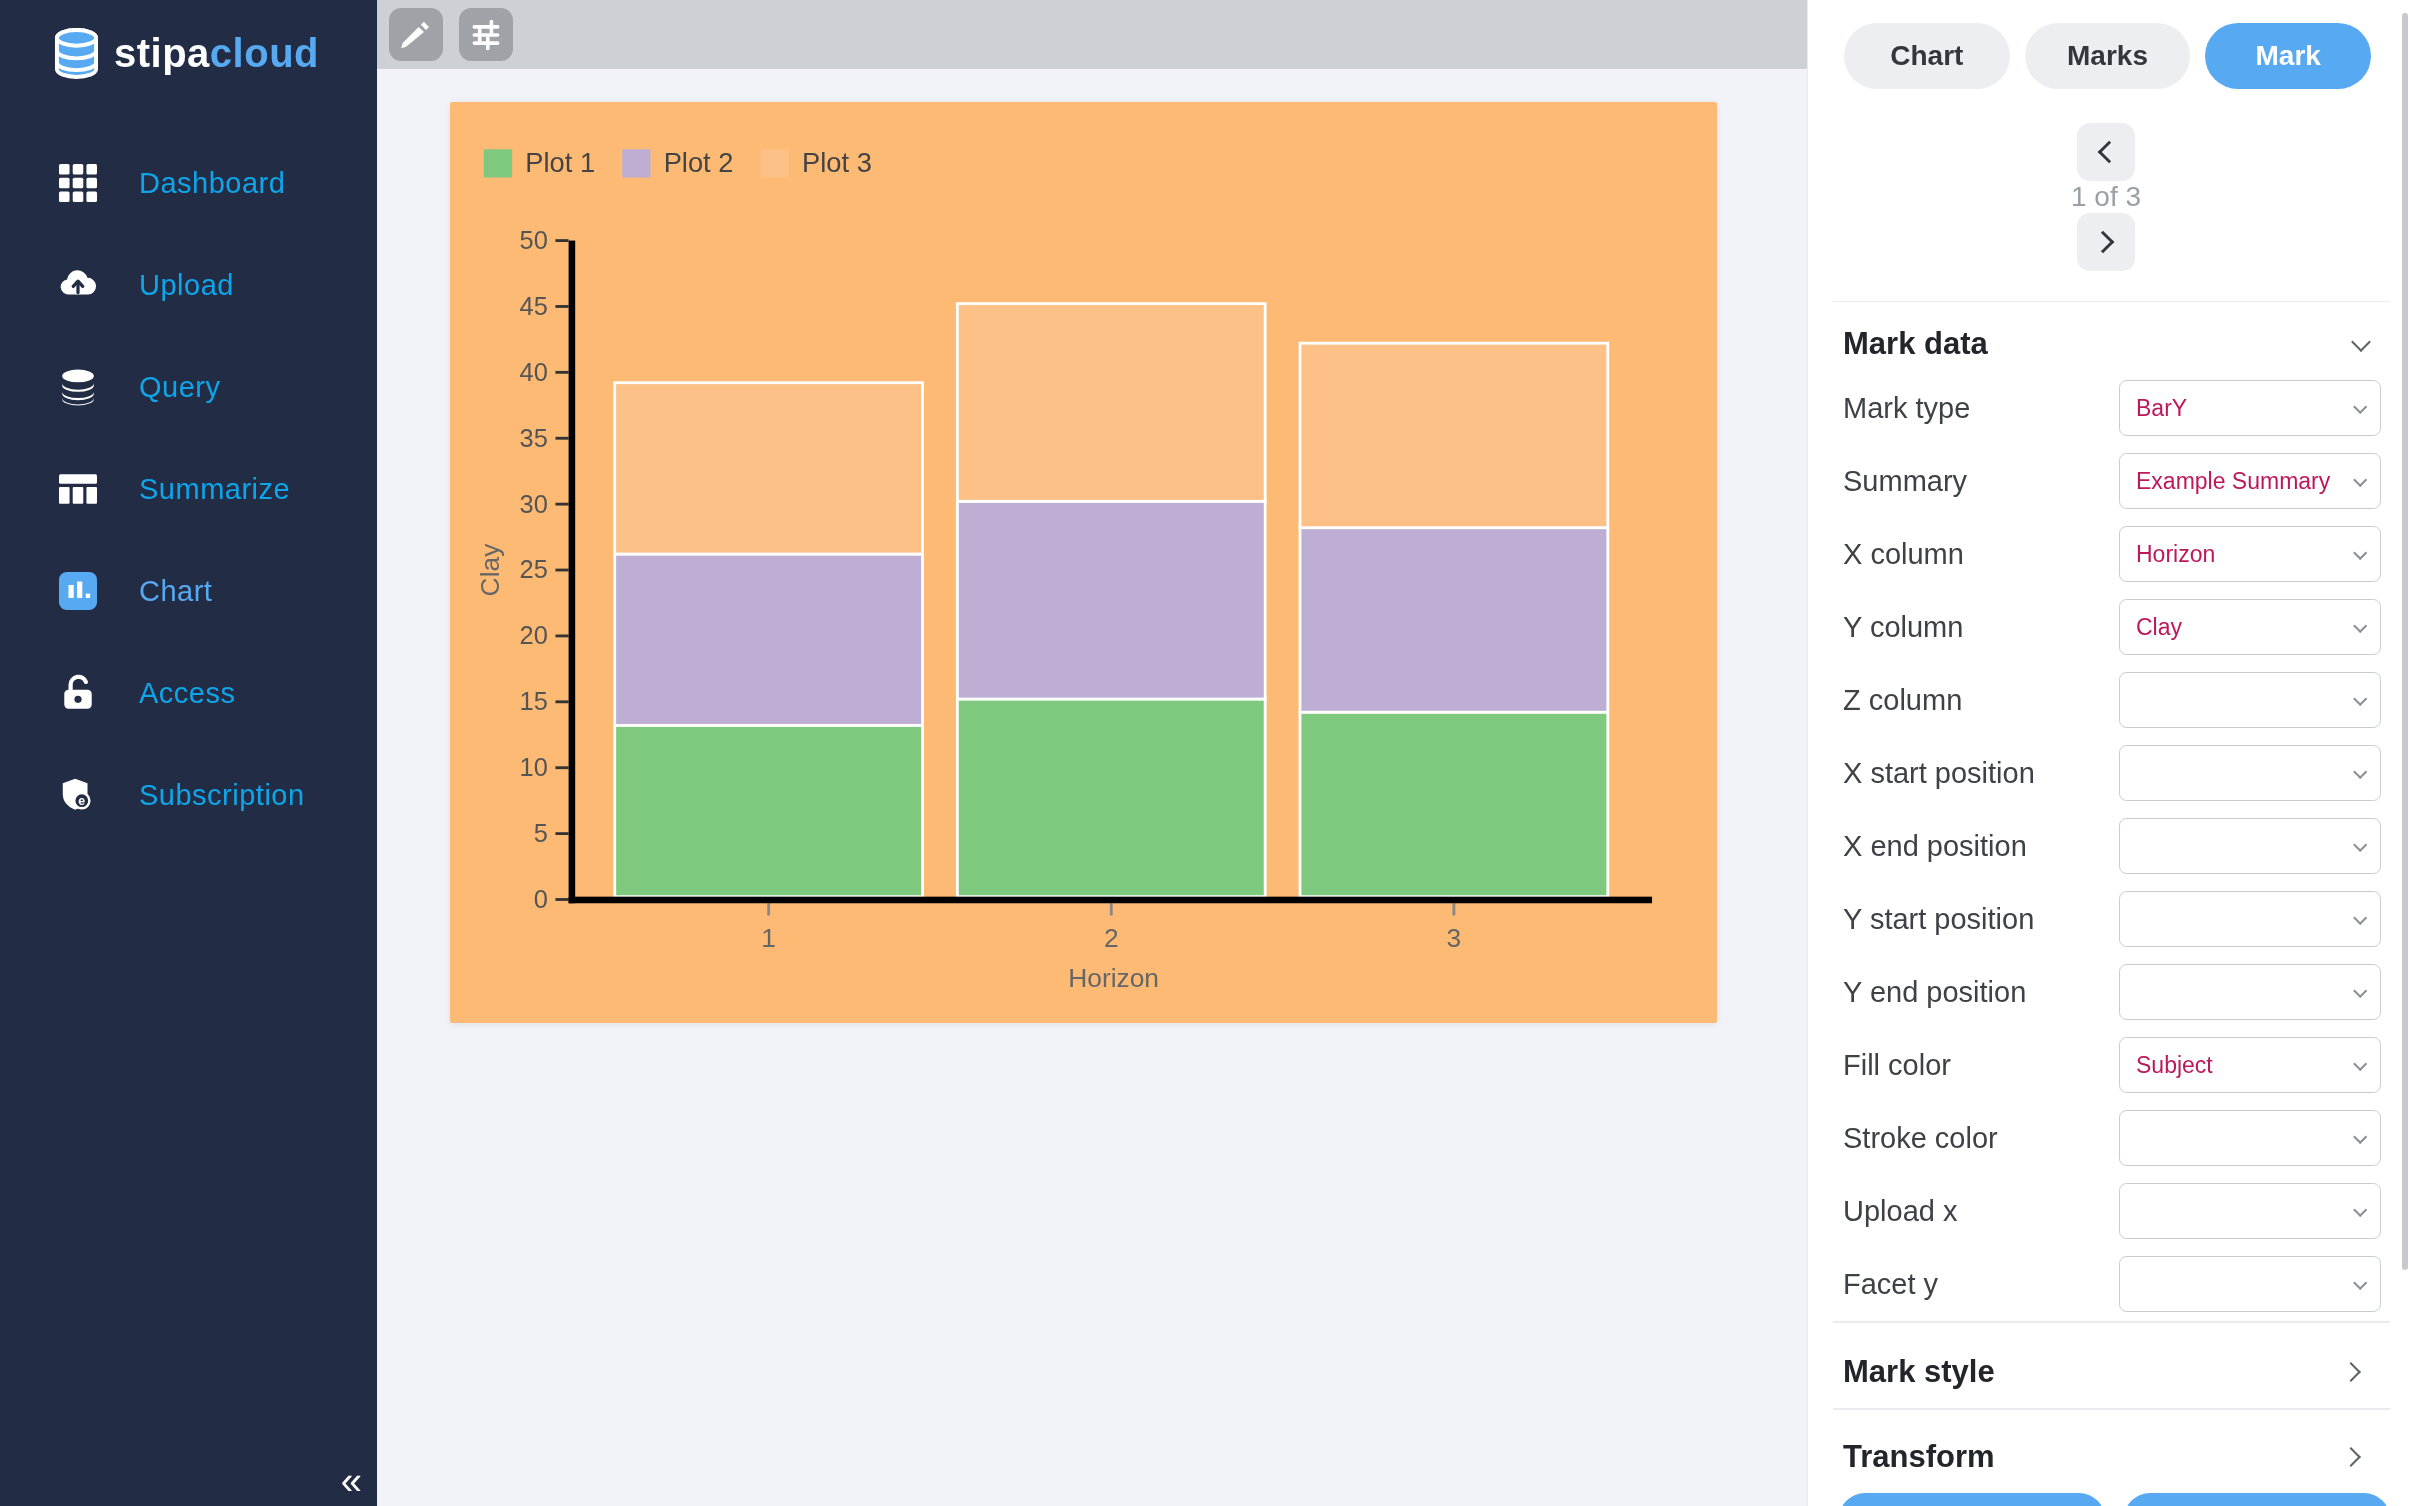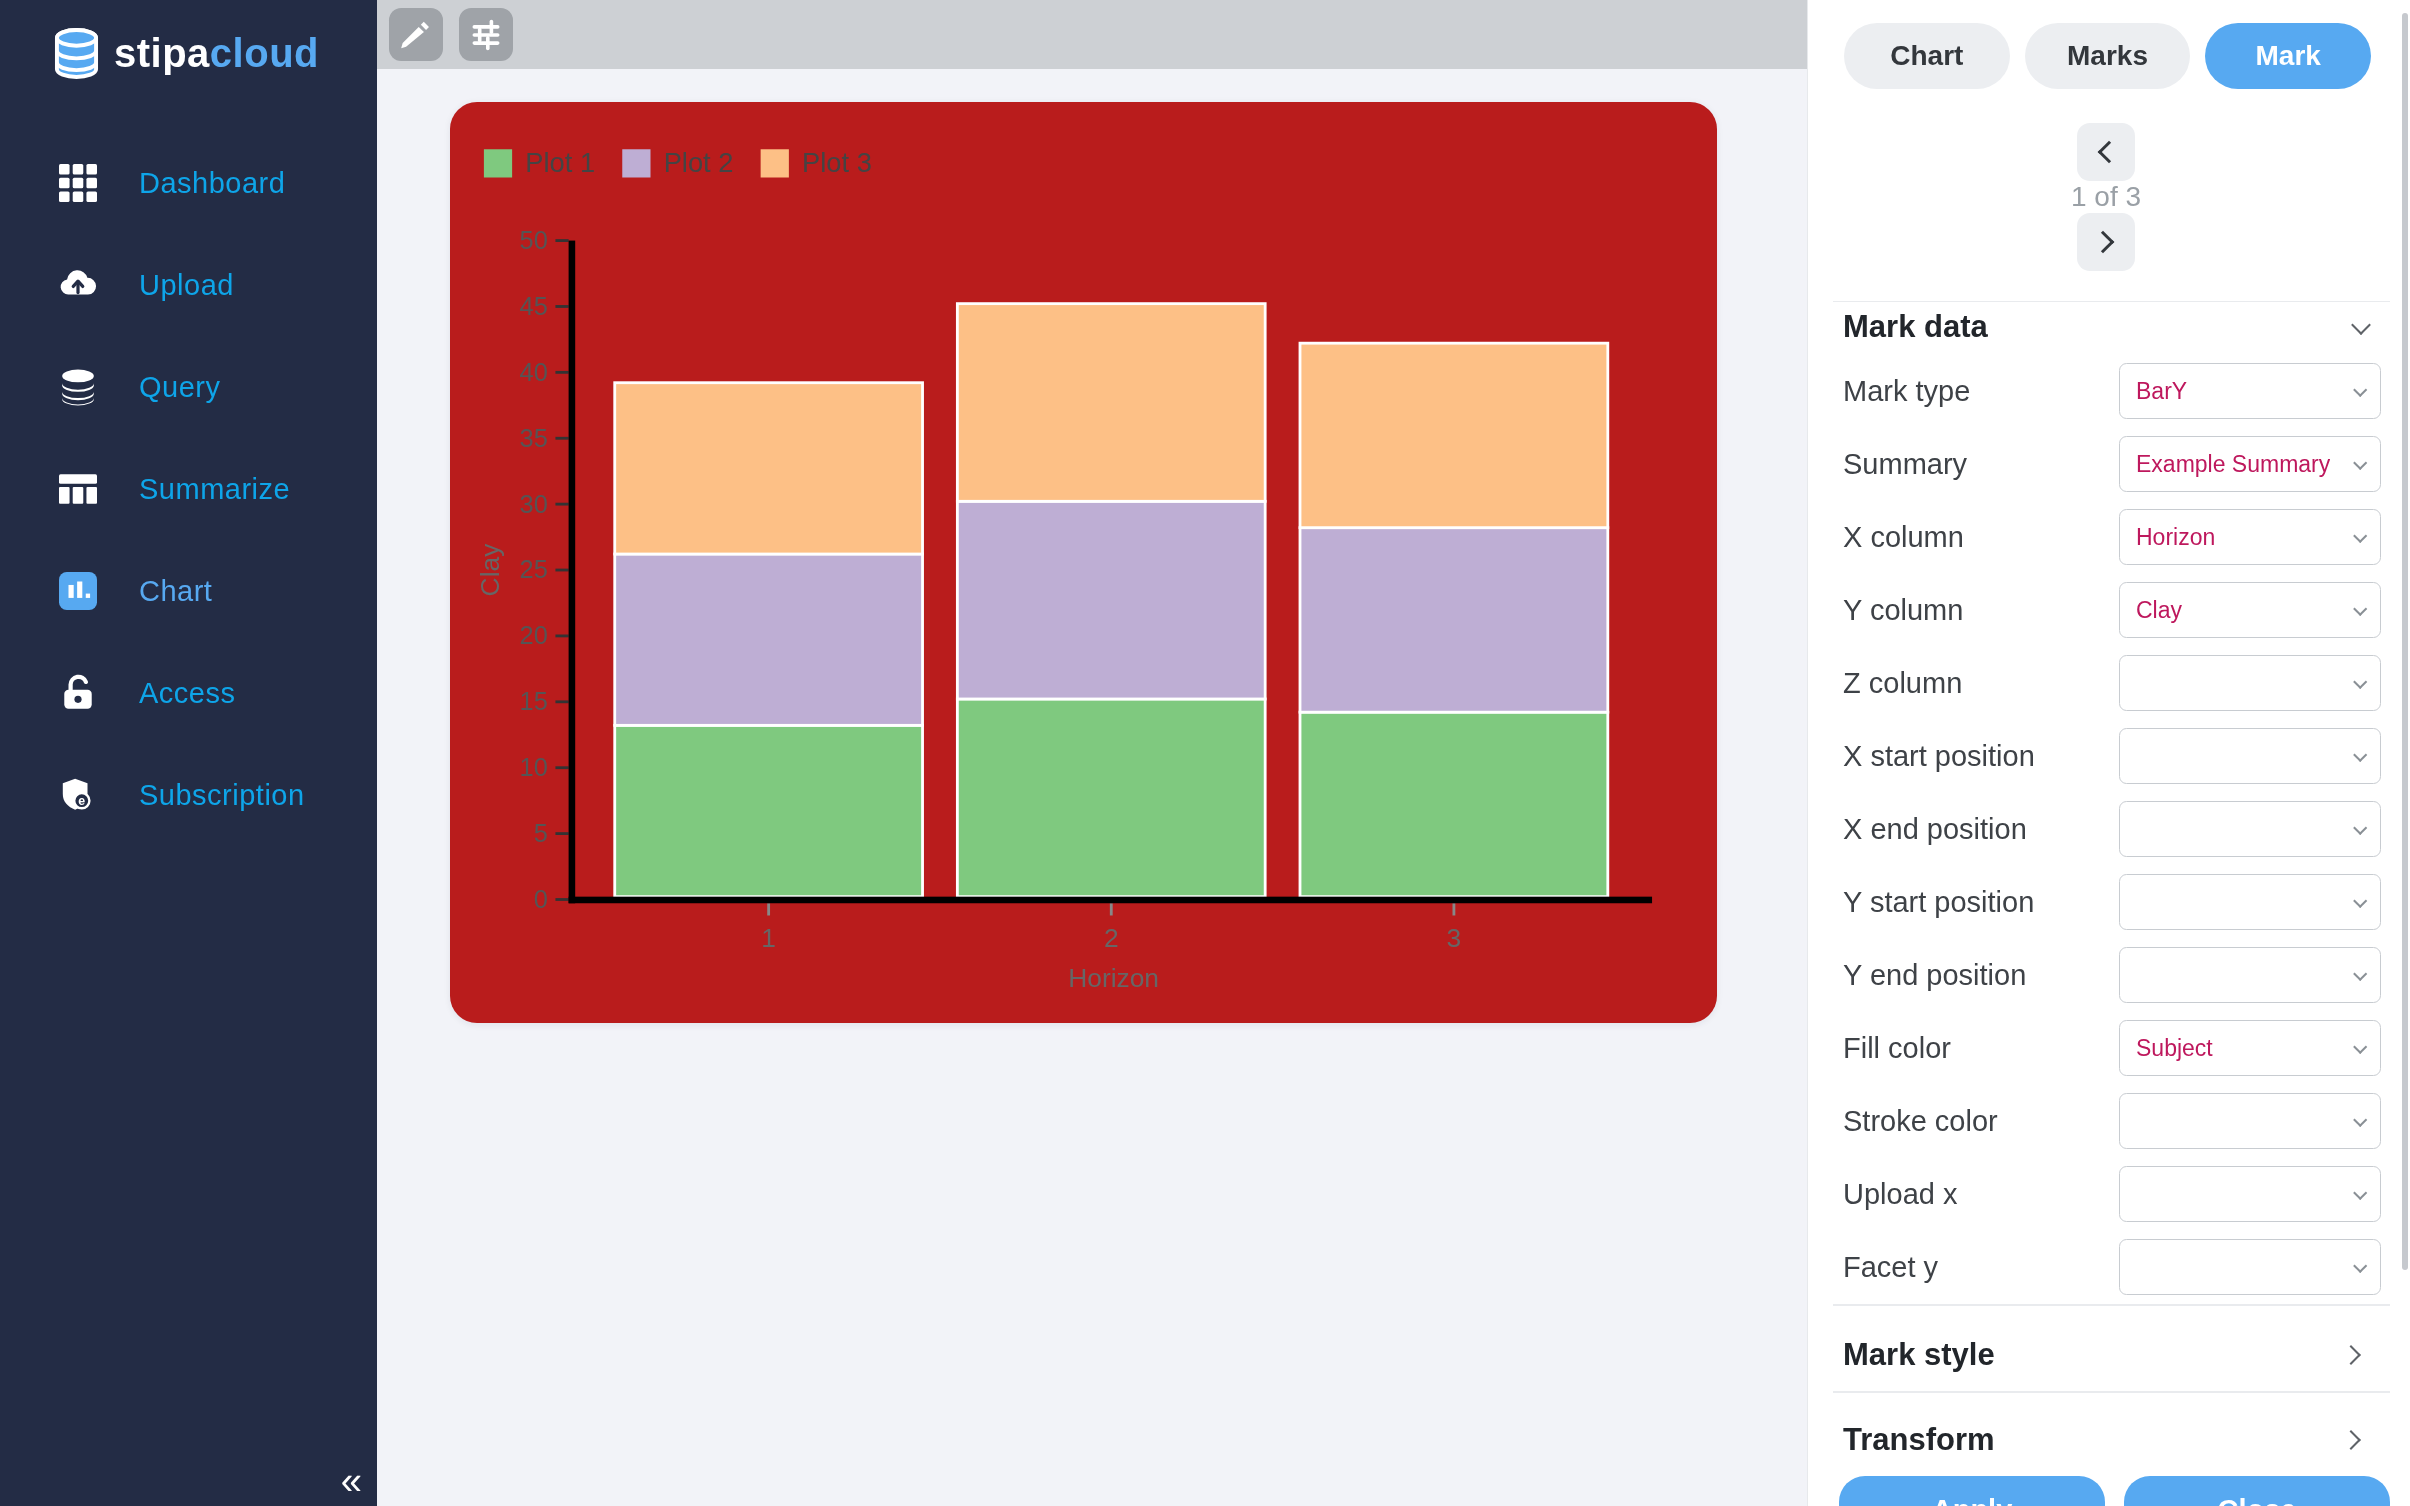--- a/index.html
+++ b/index.html
@@ -20,40 +20,40 @@
   .nav-icon svg { width:38px; height:38px; }
   .nav-label { margin-left:40px; font-size:29px; color:#0ea5e9; font-weight:500; letter-spacing:0.5px; }
   .nav-item.active .nav-label { color:#57a9f1; }
   .collapse { position:absolute; right:15px; bottom:7.5px; color:#ffffff; font-size:38px; cursor:pointer; line-height:1; }
 
   
   .main { flex:1; position:relative; background:#f2f3f8; }
   .toolbar { position:absolute; top:0; left:0; right:0; height:69px; background:#cdd0d4; display:flex; align-items:center; padding-left:12.2px; gap:16px; }
   .tool-btn { width:54px; height:53px; border-radius:12.2px; background:#9fa3a8; border:none; display:flex; align-items:center; justify-content:center; cursor:pointer; }
   .tool-btn svg { width:36px; height:36px; }
-  .chart-card { position:absolute; left:73px; top:102px; width:1267px; height:921px; background:#b91c1c; border-radius:27px; box-shadow:0 1.9px 7.5px rgba(20,30,60,.07); }
+  .chart-card { position:absolute; left:73px; top:102px; width:1267px; height:921px; background:#fdba74; border-radius:2px; box-shadow:0 1.9px 7.5px rgba(20,30,60,.07); }
   .chart-card svg { width:1267px; height:921px; display:block; }
   svg text { font-family:"Liberation Sans","DejaVu Sans",sans-serif; }
 
   
   .panel { width:604px; height:1507px; background:#ffffff; border-left:0.9px solid #e7e9ec; position:relative; flex:none; padding-top:22.6px; }
   .tabs { display:flex; gap:15px; margin:0 40px 0 36px; }
   .tab { flex:1; height:66px; border-radius:33px; background:#eceef1; border:none; font-size:28px; font-weight:bold; color:#33373c; cursor:pointer; font-family:inherit; }
   .tab.active { background:#57a9f1; color:#ffffff; }
   .pager { display:flex; align-items:center; margin:34px 38px 0 31px;flex-direction:column; }
   .pg-btn { width:58px; height:58px; border-radius:13px; background:#eceef1; border:none; display:flex; align-items:center; justify-content:center; cursor:pointer; }
   .pg-text { flex:1; text-align:center; font-size:28px; color:#9aa0a6; }
   .chev { display:inline-block; border-right:3.8px solid #33373c; border-bottom:3.8px solid #33373c; width:16px; height:16px; }
   .chev.left  { transform:rotate(135deg); margin-left:5.6px; }
   .chev.right { transform:rotate(-45deg); margin-right:5.6px; }
   .chev.thin  { border-width:2.8px; border-color:#5f6368; width:14px; height:14px; }
   .chev.down  { transform:rotate(45deg); margin-top:-5.6px; }
   .divider { height:1.9px; background:#e9ebee; margin:0 21px 0 24.5px; }
   .divider.m1 { margin-top:30px; }
-  .sec-head { display:flex; align-items:center; justify-content:space-between; padding:0 43px 0 35px; height:40px; margin-top:5px; }
+  .sec-head { display:flex; align-items:center; justify-content:space-between; padding:0 43px 0 35px; height:40px; margin-top:22px; }
   .sec-title { font-size:31px; font-weight:bold; color:#22262b; }
   .fields { margin-top:7.5px; }
   .frow { height:73px; display:flex; align-items:center; padding:0 30px 0 35px; }
   .flabel { flex:1; font-size:29px; color:#3e4247; }
   .fselect { position:relative; width:262px; height:56px; border:1.9px solid #c8ccd1; border-radius:7.5px; background:#fff; display:flex; align-items:center; padding:0 38px 0 16px; cursor:pointer; }
   .fvalue { font-size:23px; color:#be185d; white-space:nowrap; overflow:hidden; }
   .fselect .chev.sel { position:absolute; right:15px; top:21px; width:10.4px; height:10.4px; border-width:2.4px; border-color:#8a9096; transform:rotate(45deg); }
   .navrow { display:flex; align-items:center; justify-content:space-between; padding:14px 47px 0 35px; cursor:pointer; }
   .navrow.h90 { height:85px; } .navrow.h86 { height:81px; }
   .actions { display:flex; gap:19px; margin:1.9px 21px 0 31px; }

